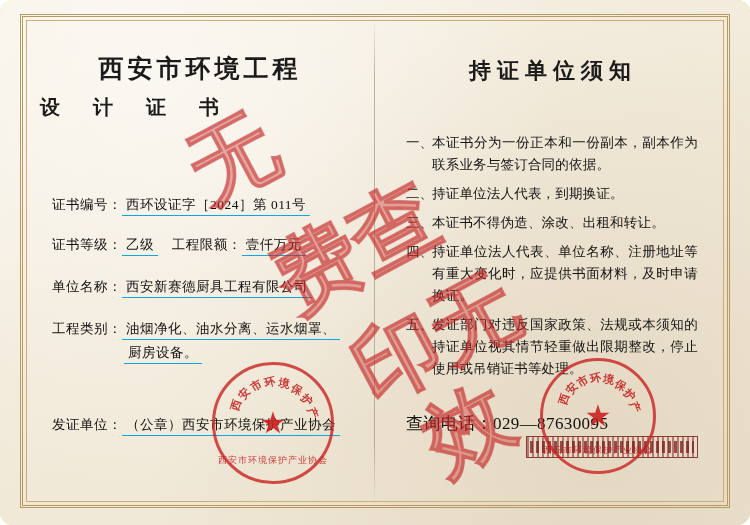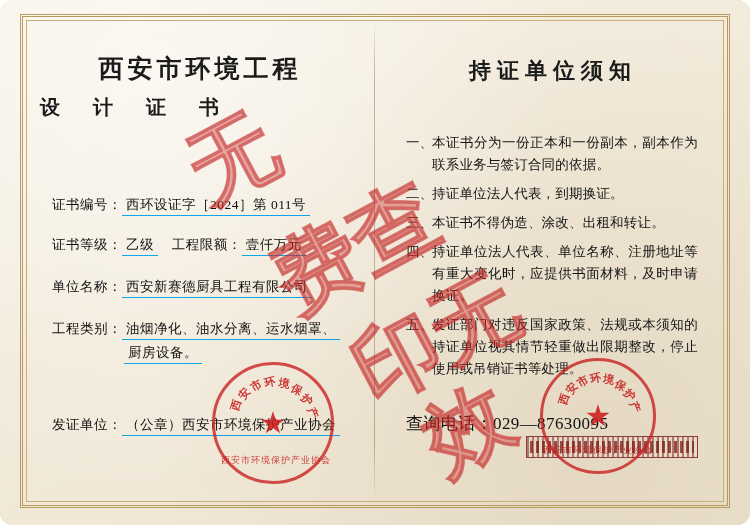--- a/index.html
+++ b/index.html
@@ -224,21 +224,21 @@
     font-weight: bold;
     transform-origin: 0 0;
     color: rgba(198,28,28,0.88);
     white-space: nowrap;
   }
   .stamp .bottom-text {
     position: absolute;
     left: 0;
     right: 0;
     bottom: 14px;
-    text-align: right;
+    text-align: center;
     font-size: 9px;
     color: rgba(198,28,28,0.85);
     letter-spacing: 1px;
   }
 
   
   .watermark {
     position: absolute;
     left: 150px;
     top: 70px;

